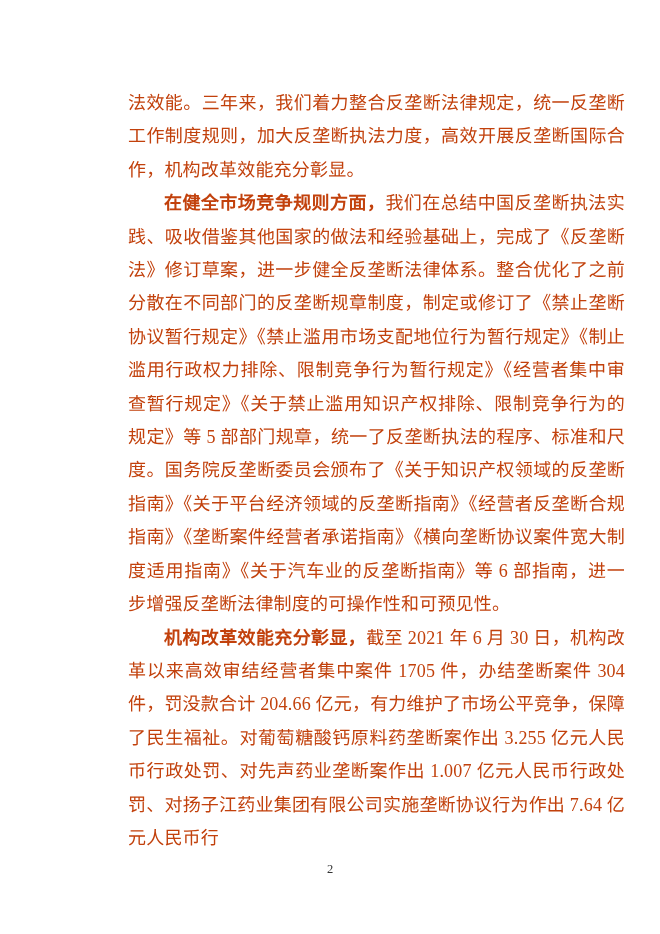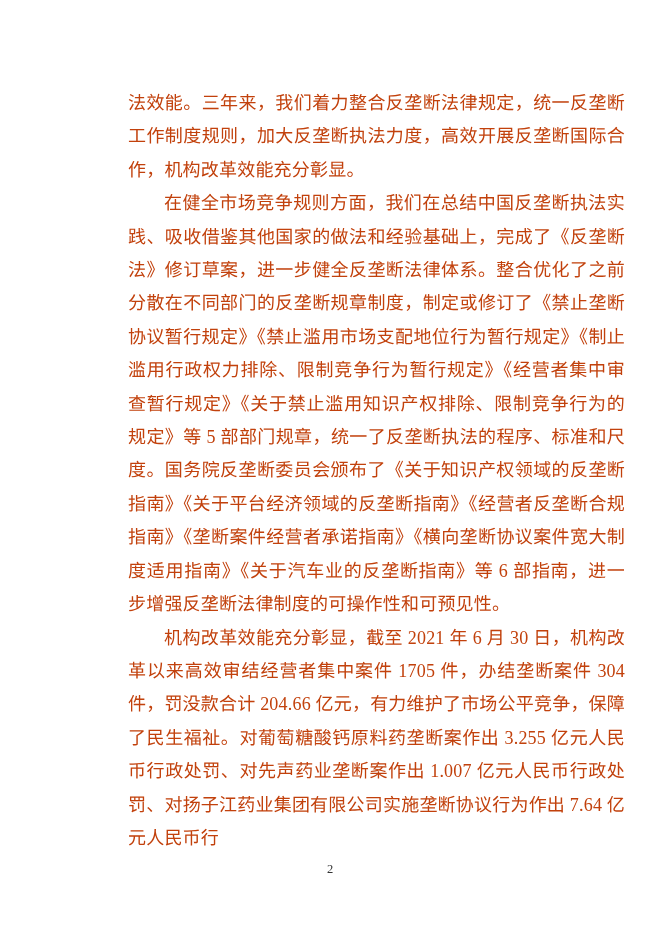--- a/index.html
+++ b/index.html
@@ -31,21 +31,21 @@
   }
   .content p {
     margin: 0;
     padding: 0;
     text-indent: 2em;
   }
   .content p.no-indent {
     text-indent: 0;
   }
   .content p b {
-    font-weight: normal;
+    font-weight: bold;
   }
   .page-footer {
     position: absolute;
     left: 0;
     top: 860px;
     width: 100%;
     text-align: center;
     color: #333333;
     font-size: 12.5px;
     line-height: 18px;

